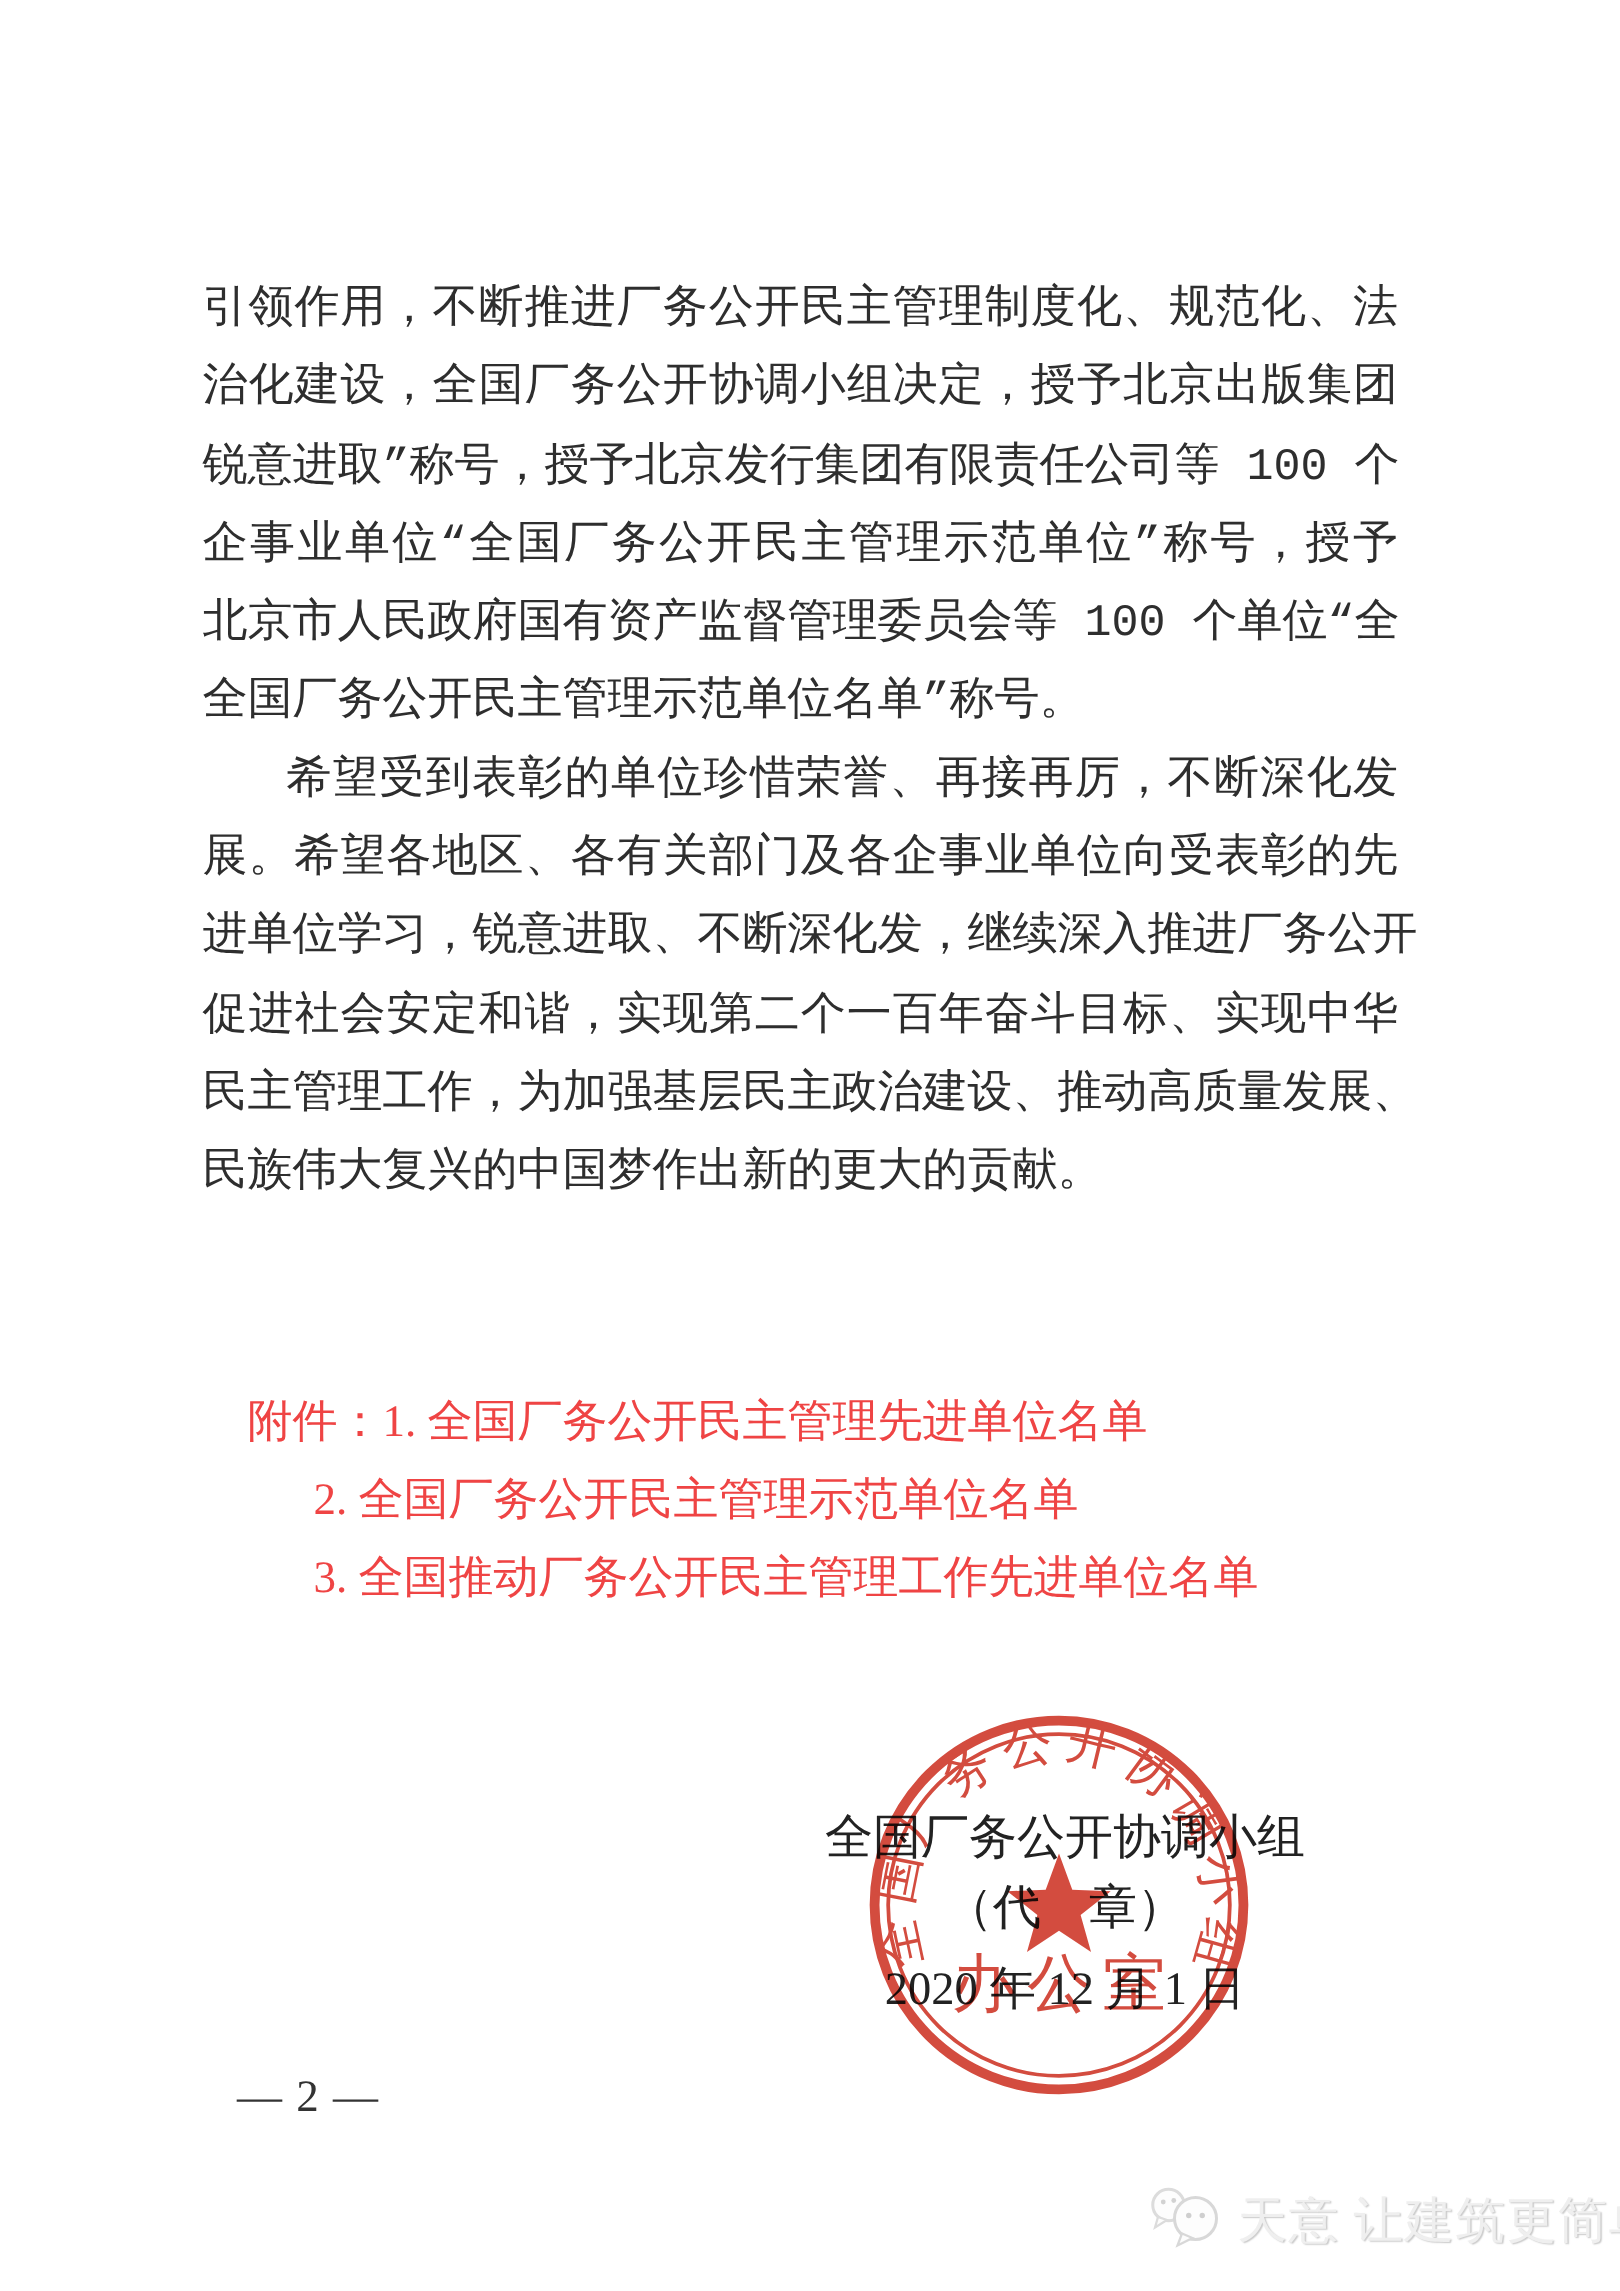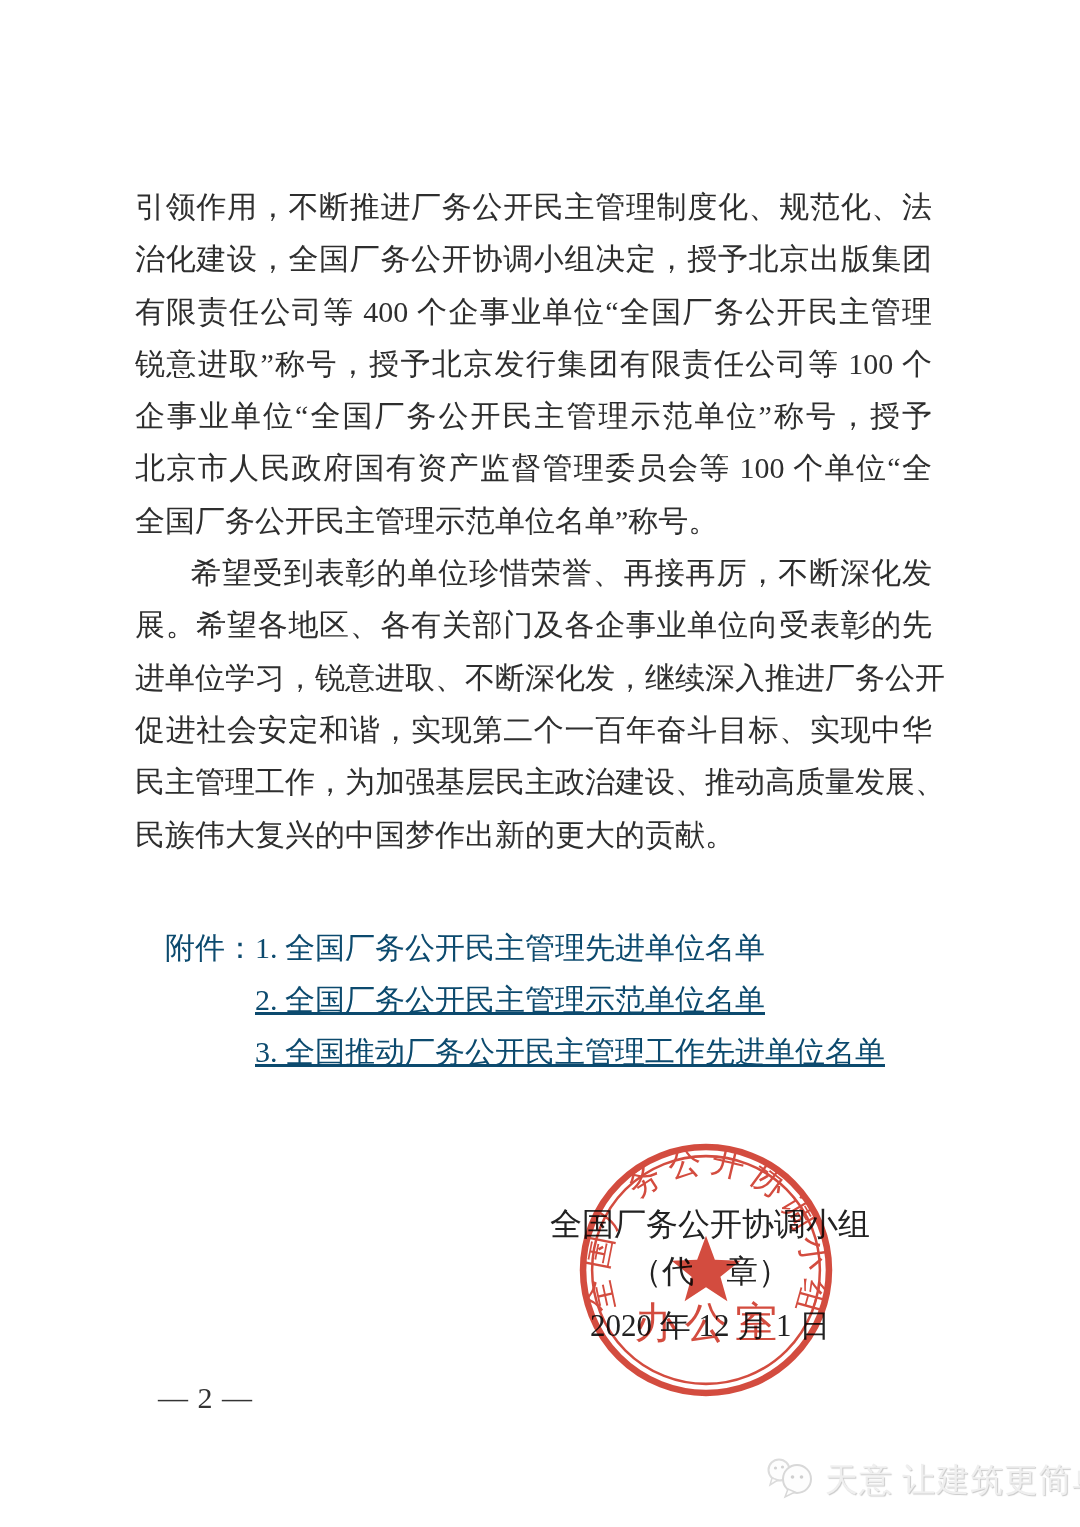--- a/index.html
+++ b/index.html
@@ -10,27 +10,28 @@
     font-family:"Liberation Serif","DejaVu Serif",serif;
     color:#2b2b2b;
   }
   
   .body-text { position:absolute; left:135px; top:181px; width:797px; }
   .bline {
     width:797px; height:52.3px; line-height:52.3px;
     font-size:30px; white-space:nowrap;
     text-align:justify; text-align-last:justify;
     color:#2e2e2e;
+    font-family:Liberation Mono, monospace;
   }
   .bline.para-end { text-align-last:left; }
   .bline.indent { text-indent:56px; }
   
-  .attachments { position:absolute; left:165px; top:922px; font-size:30px; color:#0c4a6e; }
+  .attachments { position:absolute; left:165px; top:922px; font-size:30px; color:#ef4444; }
   .att-line { height:52px; line-height:52px; white-space:nowrap; }
-  .att-line.cont { margin-left:90px;text-decoration:underline; }
+  .att-line.cont { margin-left:44px; }
   
   .signature { position:absolute; left:543px; top:1203px; width:334px; z-index:3; }
   .sig-line { position:absolute; left:0; width:334px; text-align:center; white-space:nowrap; color:#222; }
   .sig-org  { top:0;    font-size:32px; }
   .sig-note { top:47px; font-size:32px; }
   .sig-date { top:102px; font-size:31px; }
   
   .seal {
     position:absolute; left:577px; top:1141px; width:258px; height:258px;
     z-index:4; mix-blend-mode:multiply; opacity:0.9;
@@ -52,21 +53,20 @@
   }
 </style>
 </head>
 <body>
 
 <div class="page">
 
   <div class="body-text">
     <div class="bline">引领作用，不断推进厂务公开民主管理制度化、规范化、法</div>
     <div class="bline">治化建设，全国厂务公开协调小组决定，授予北京出版集团</div>
-    <div class="bline">有限责任公司等 400 个企事业单位“全国厂务公开民主管理</div>
     <div class="bline">锐意进取”称号，授予北京发行集团有限责任公司等 100 个</div>
     <div class="bline">企事业单位“全国厂务公开民主管理示范单位”称号，授予</div>
     <div class="bline">北京市人民政府国有资产监督管理委员会等 100 个单位“全</div>
     <div class="bline para-end">全国厂务公开民主管理示范单位名单”称号。</div>
     <div class="bline indent">希望受到表彰的单位珍惜荣誉、再接再厉，不断深化发</div>
     <div class="bline">展。希望各地区、各有关部门及各企事业单位向受表彰的先</div>
     <div class="bline">进单位学习，锐意进取、不断深化发，继续深入推进厂务公开</div>
     <div class="bline">促进社会安定和谐，实现第二个一百年奋斗目标、实现中华</div>
     <div class="bline">民主管理工作，为加强基层民主政治建设、推动高质量发展、</div>
     <div class="bline para-end">民族伟大复兴的中国梦作出新的更大的贡献。</div>

